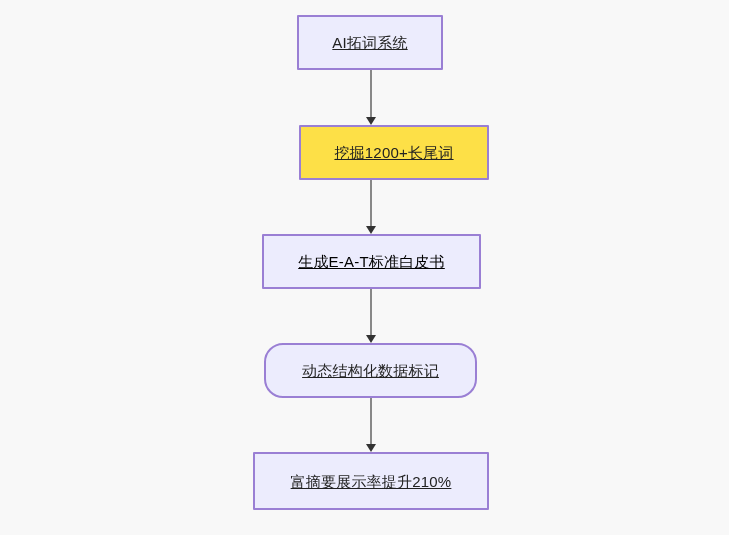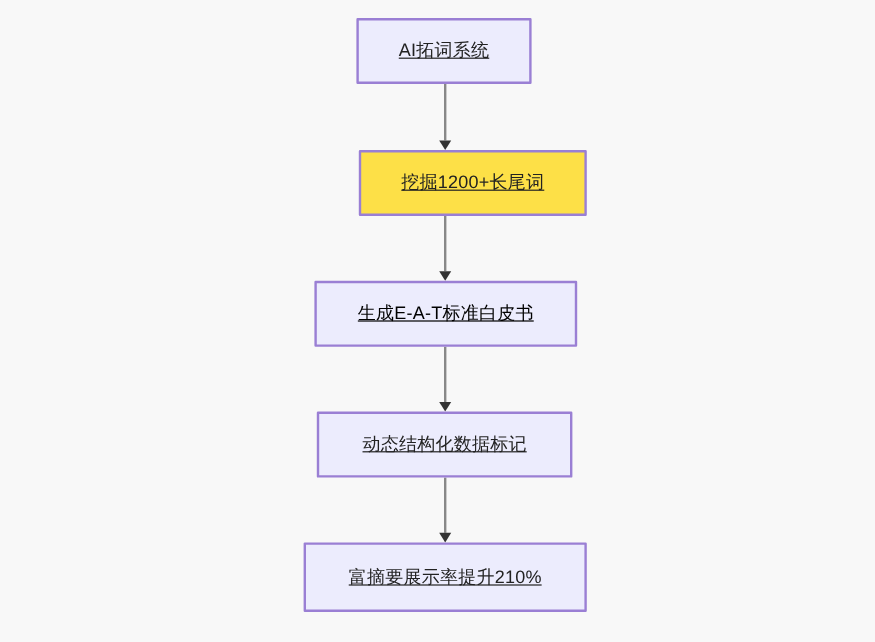--- a/index.html
+++ b/index.html
@@ -73,21 +73,21 @@
   </div>
 
   <div class="node" style="left: 275px; top: 125px; width: 190px; height: 55px; background: #fde047; border-color: rgb(154, 127, 212); color: rgb(34, 34, 34); margin-left: 24px;">
     <span class="node-label">挖掘1200+长尾词</span>
   </div>
 
   <div class="node" style="left: 262px; top: 234px; width: 219px; height: 55px; background: rgb(236, 236, 253); border-color: rgb(154, 127, 212); color: #000000;">
     <span class="node-label">生成E-A-T标准白皮书</span>
   </div>
 
-  <div class="node" style="left: 264px; top: 343px; width: 213px; height: 55px; background: rgb(236, 236, 253); border-color: rgb(154, 127, 212); color: rgb(34, 34, 34);">
+  <div class="node" style="left: 264px; top: 343px; width: 213px; height: 55px; background: rgb(236, 236, 253); border-color: rgb(154, 127, 212); color: rgb(34, 34, 34); border-radius: 19px;">
     <span class="node-label">动态结构化数据标记</span>
   </div>
 
   <div class="node" style="left: 253px; top: 452px; width: 236px; height: 58px; background: rgb(236, 236, 253); border-color: rgb(154, 127, 212); color: rgb(34, 34, 34);">
     <span class="node-label">富摘要展示率提升210%</span>
   </div>
 
 </div>
 
 </body></html>

